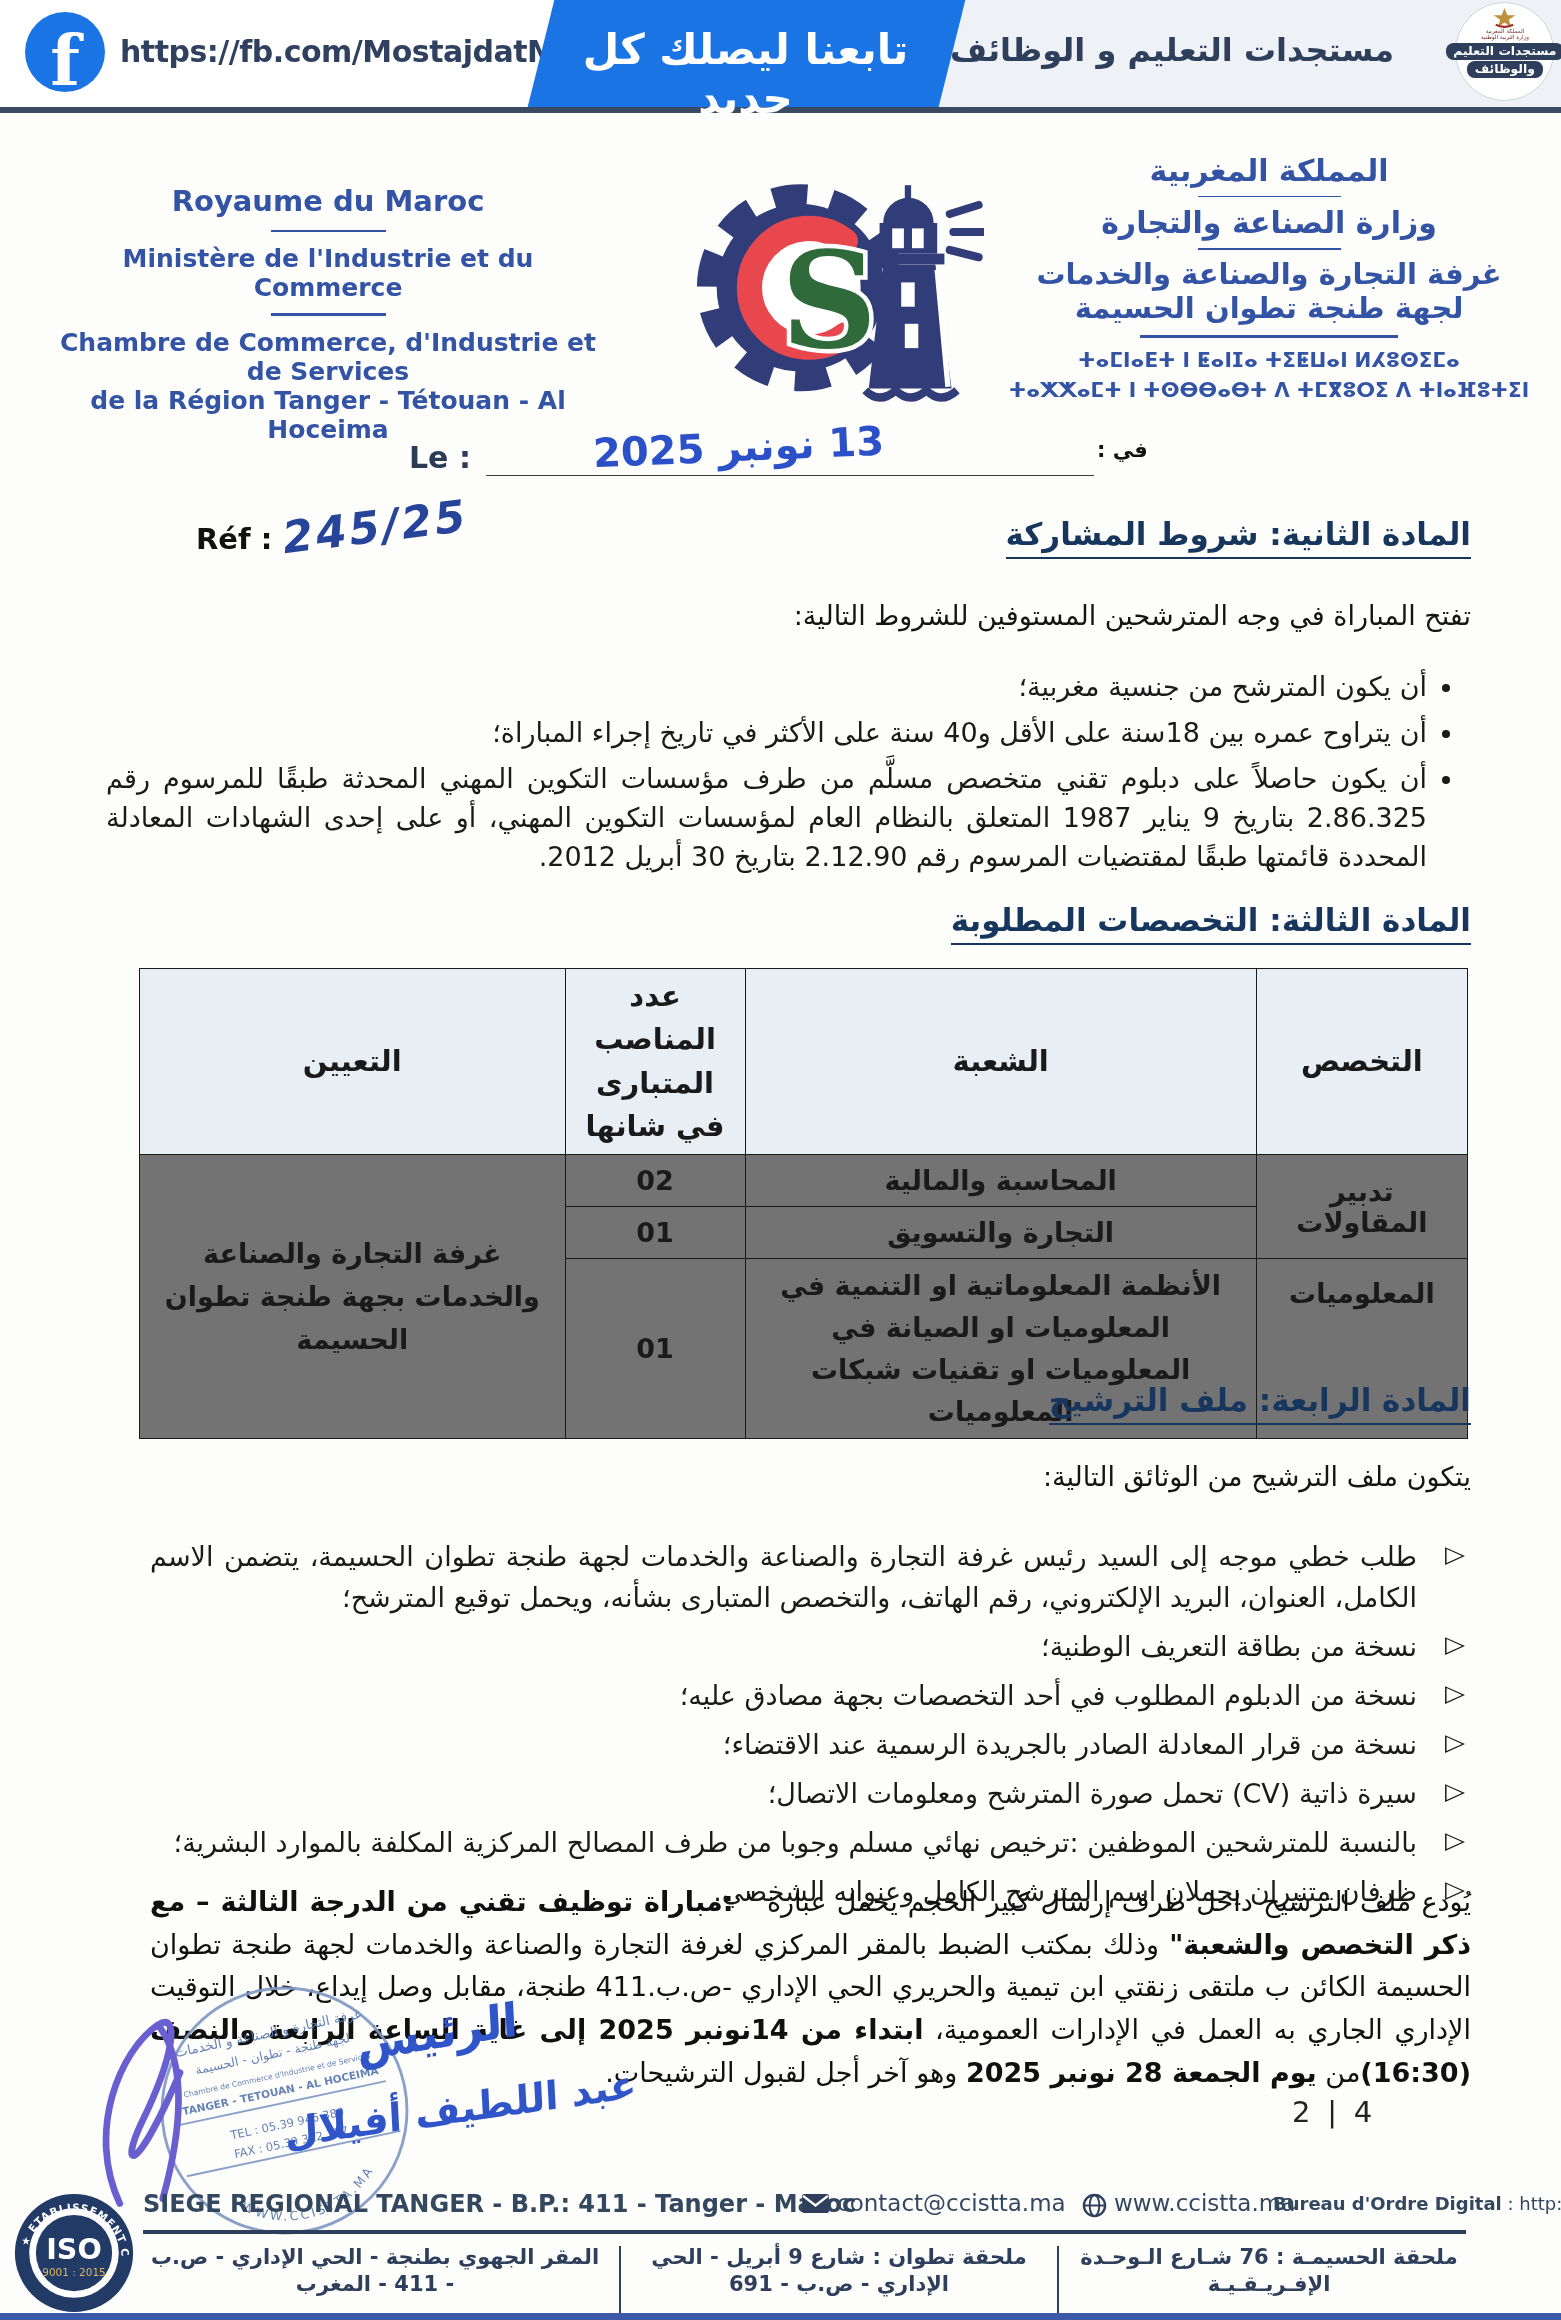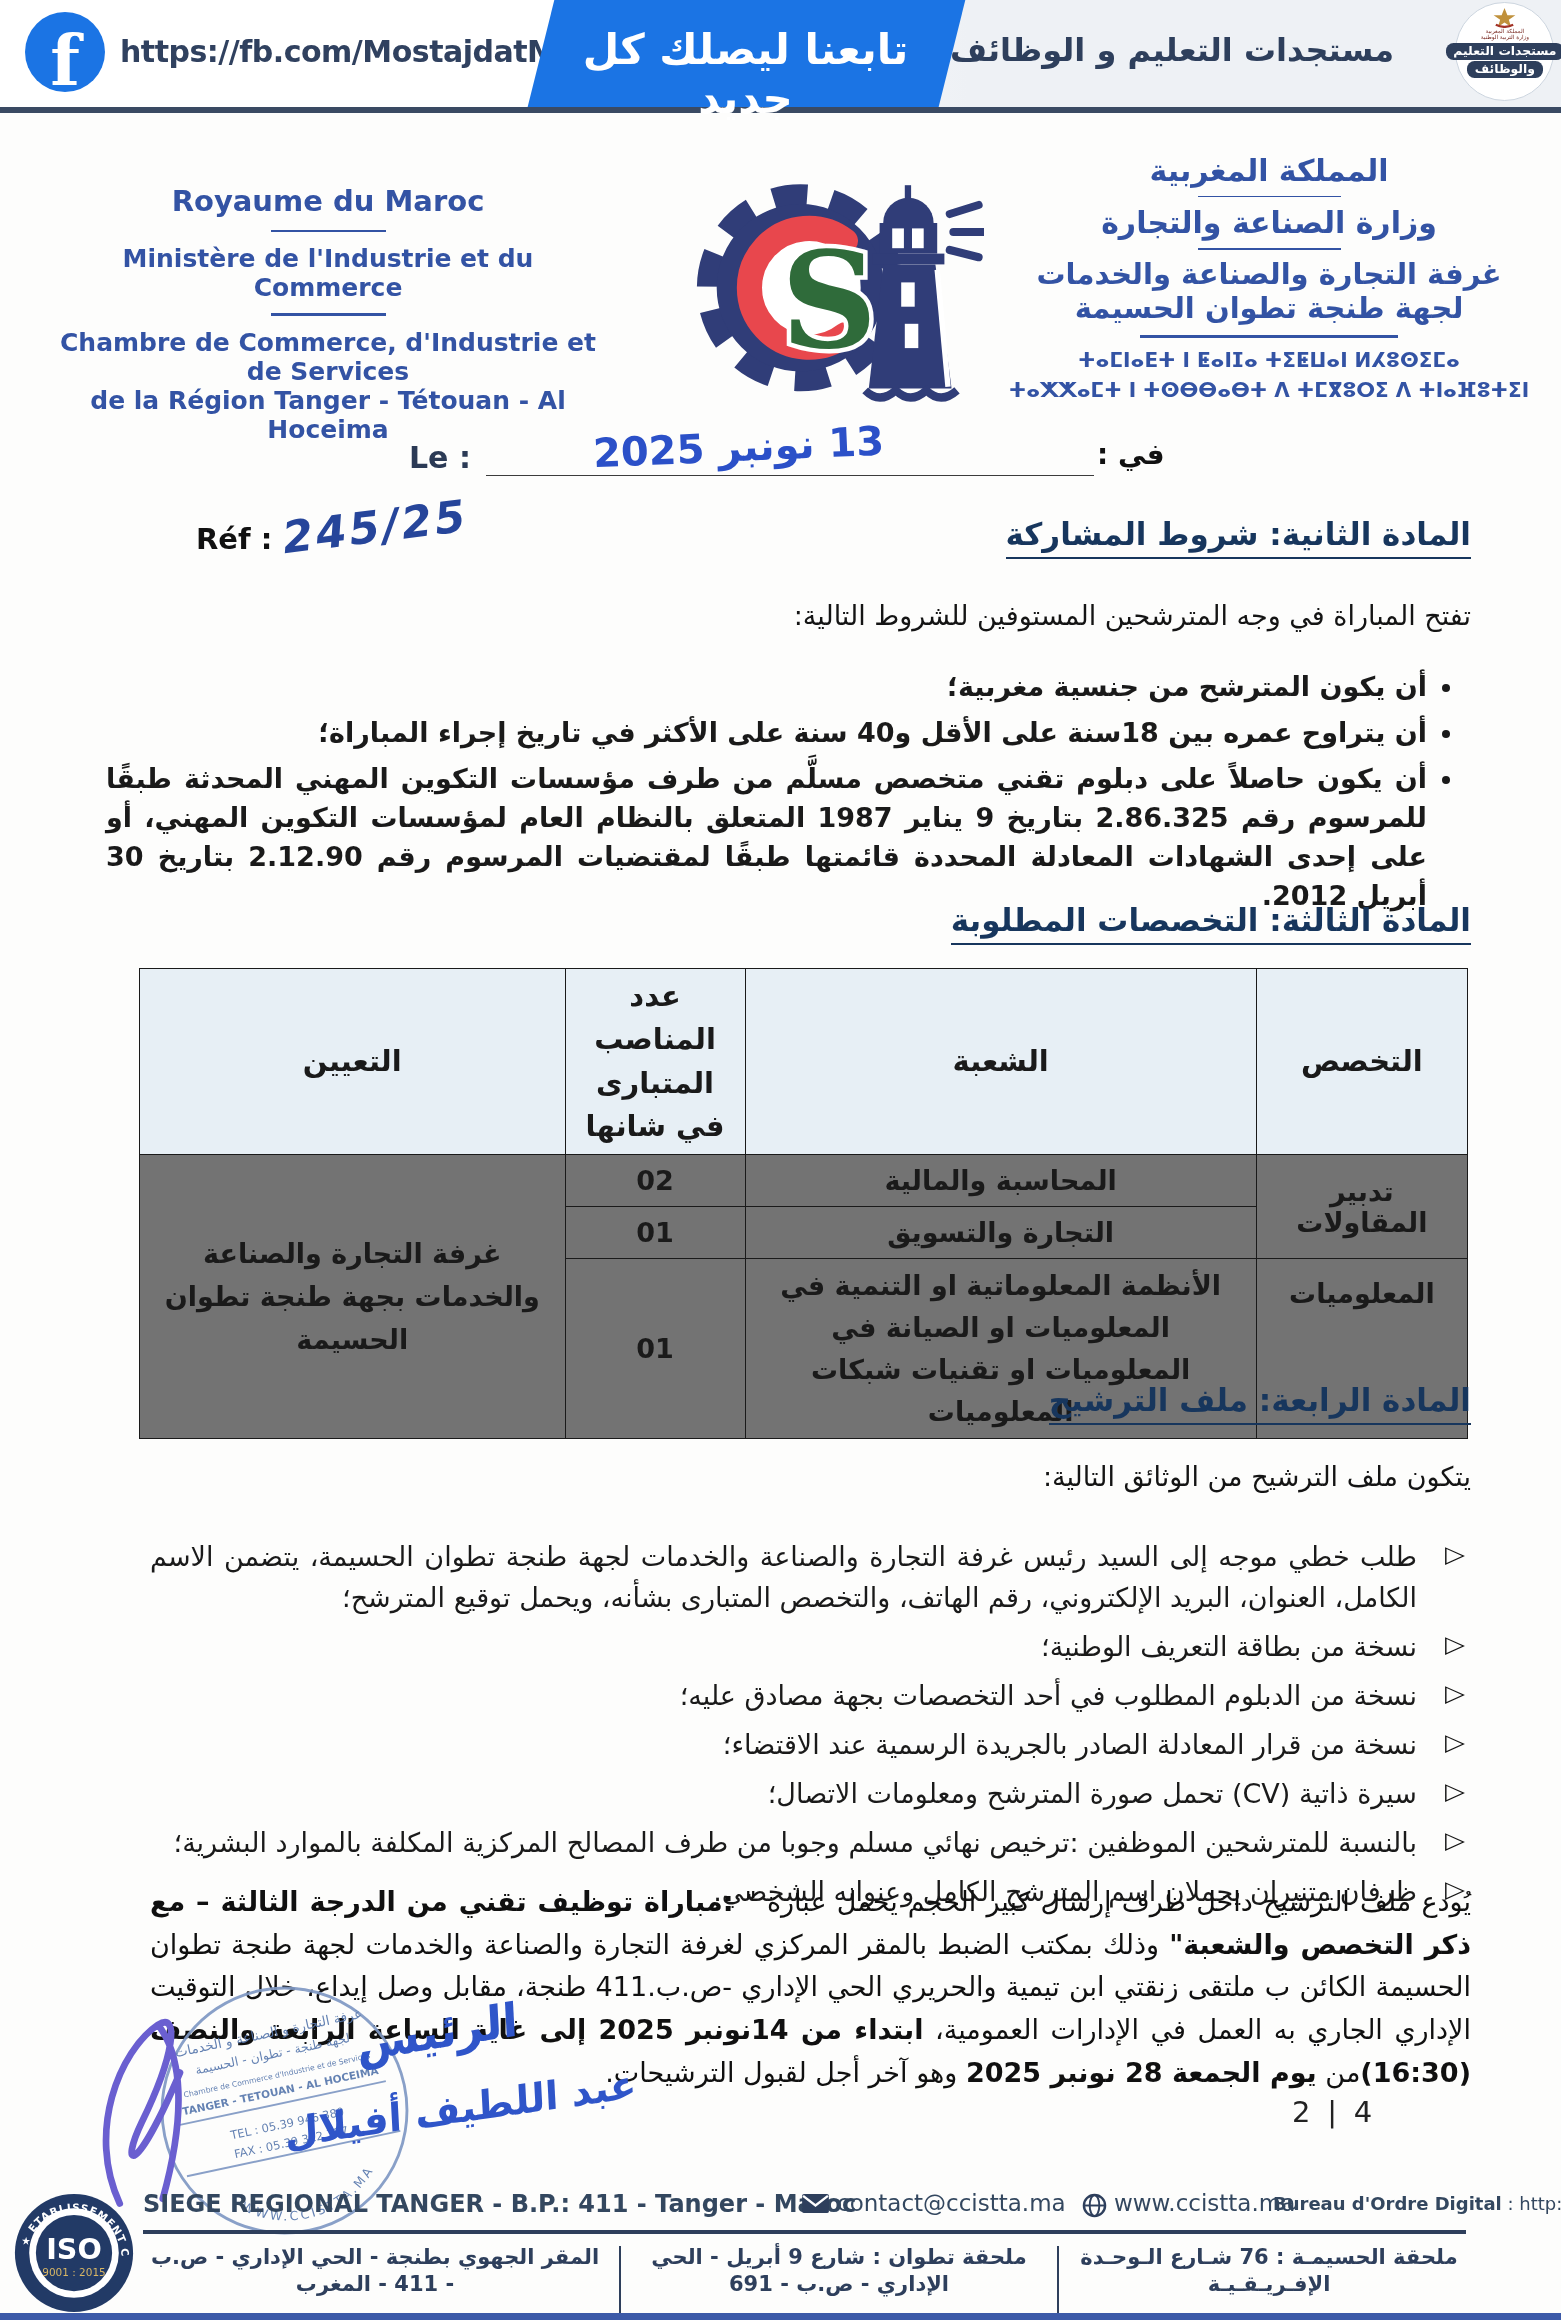--- a/index.html
+++ b/index.html
@@ -35,31 +35,31 @@
   .lh-ar .a2{font-size:30px;font-weight:bold;}
   .lh-ar .a3,.lh-ar .a4{font-size:29px;font-weight:bold;}
   .lh-div2{width:143px;height:1.9px;background:#3353a4;margin:7.6px auto;}
   .lh-div3{width:258px;height:2.9px;background:#3353a4;margin:9.6px auto 7.6px auto;}
   .tifinagh{font-size:20px;font-weight:bold;color:#3353a4;line-height:1.5;}
   
   .le-label{position:absolute;left:409px;top:440px;font-size:30px;font-weight:bold;color:#2b3a55;}
   .date-line{position:absolute;left:486px;top:475px;width:608px;border-top:1.9px solid #3c3c3c;}
   .date-stamp{position:absolute;left:593px;top:424px;font-size:40px;font-weight:bold;color:#2b50c8;
               transform:rotate(-2.5deg);letter-spacing:1px;}
-  .fi-label{position:absolute;left:1097px;top:438px;font-size:28px;font-weight:bold;color:#111;}
+  .fi-label{position:absolute;left:1097px;top:438px;font-size:21px;font-weight:bold;color:#111;}
   .ref-label{position:absolute;left:196px;top:522px;font-size:29px;font-weight:bold;color:#111;}
   .ref-value{position:absolute;left:282px;top:501px;font-size:44px;font-style:italic;font-weight:600;
              color:#26459a;transform:rotate(-7deg);letter-spacing:2.9px;}
   
   .heading-wrap{position:absolute;right:91px;text-align:right;}
   .heading{display:inline-block;color:#17365d;font-weight:bold;font-size:31px;
            border-bottom:2.9px solid #17365d;padding-bottom:4.8px;}
   .body-text{font-size:27px;color:#141414;}
   .intro{position:absolute;right:91px;text-align:right;}
-  .bullets{position:absolute;right:91px;top:667px;width:1321px;margin:0;padding:0 44px 0 0;list-style:disc;font-weight:bold;}
+  .bullets{position:absolute;right:91px;top:667px;width:1321px;margin:0;padding:0 44px 0 0;list-style:disc;}
   .bullets li{font-size:27px;line-height:1.45;margin-bottom:6.7px;text-align:justify;}
   
   .spec-table{position:absolute;left:139px;top:968px;width:1329px;border-collapse:collapse;}
   .spec-table th,.spec-table td{border:1.9px solid #1a1a1a;text-align:center;vertical-align:middle;padding:5.7px 9.6px;}
   .spec-table th{background:#e7eff5;font-size:29px;font-weight:bold;height:161px;line-height:1.5;}
   .spec-table td{font-size:27px;font-weight:bold;background:#737373;}
   .row-s{height:52px;}
   .row-tall{height:122px;line-height:1.55;}
   
   .arrow-list{position:absolute;right:91px;top:1537px;width:1321px;margin:0;padding:0;list-style:none;}

